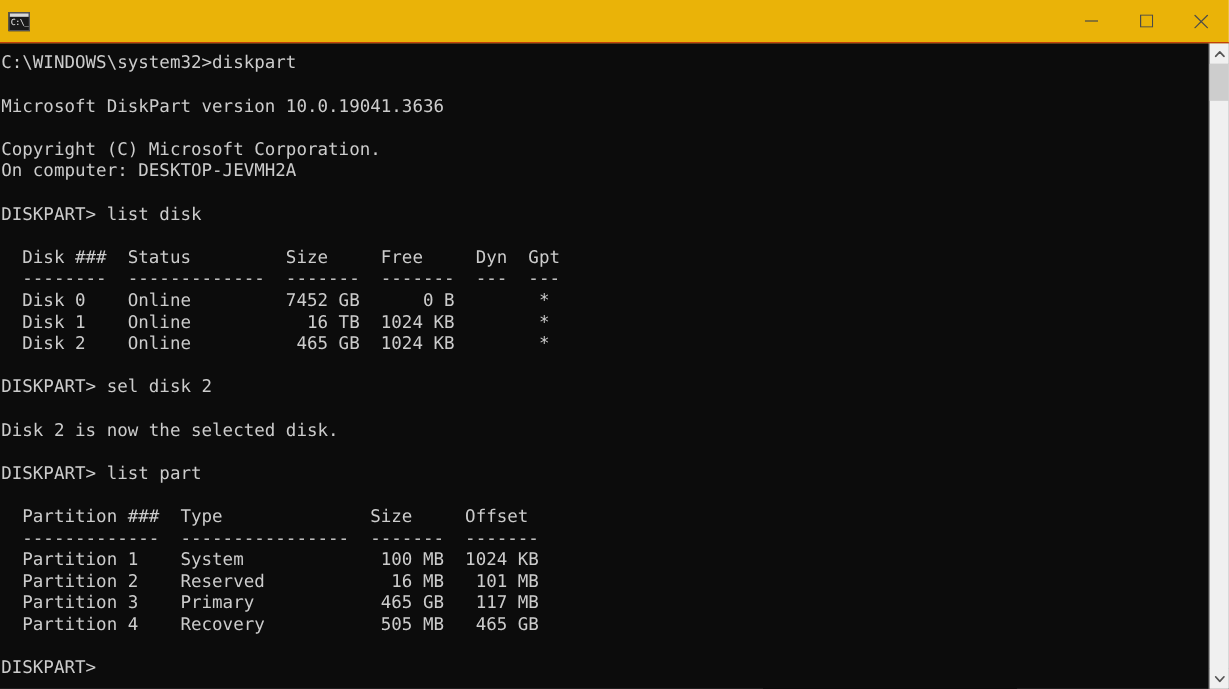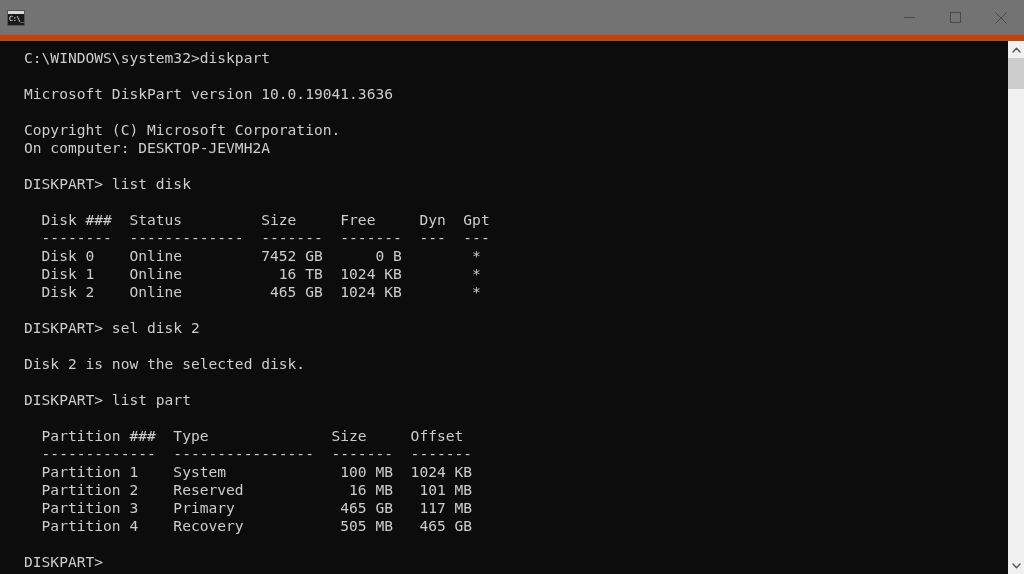--- a/index.html
+++ b/index.html
@@ -22,24 +22,24 @@
     background: #ffffff;
     box-sizing: border-box;
     display: flex;
     flex-direction: column;
   }
 
   
   .titlebar {
     height: 35px;
     min-height: 35px;
-    background: #737373;
-    display: flex;
-    align-items: center;
-    border-bottom: 6px solid #c2410c;
+    background: #eab308;
+    display: flex;
+    align-items: center;
+    border-bottom: 1px solid #c2410c;
     position: relative;
     z-index: 5;
     gap: 24px;
   }
   .title-left {
     display: flex;
     align-items: center;
     padding-left: 7px;
     flex: 1;
     min-width: 0;
@@ -117,21 +117,20 @@
     line-height: 18px;
     padding: 8px 0 0 0;
     white-space: pre;
     overflow: hidden;
     letter-spacing: 0px;
     box-sizing: border-box;
   }
   .terminal .line {
     height: 18px;
     padding-left: 1px;
-    margin-left: 23px;
   }
   .terminal .line.blank { color: transparent; }
 
   
   .scrollbar {
     width: 17px;
     min-width: 17px;
     background: #f0f0f0;
     display: flex;
     flex-direction: column;

